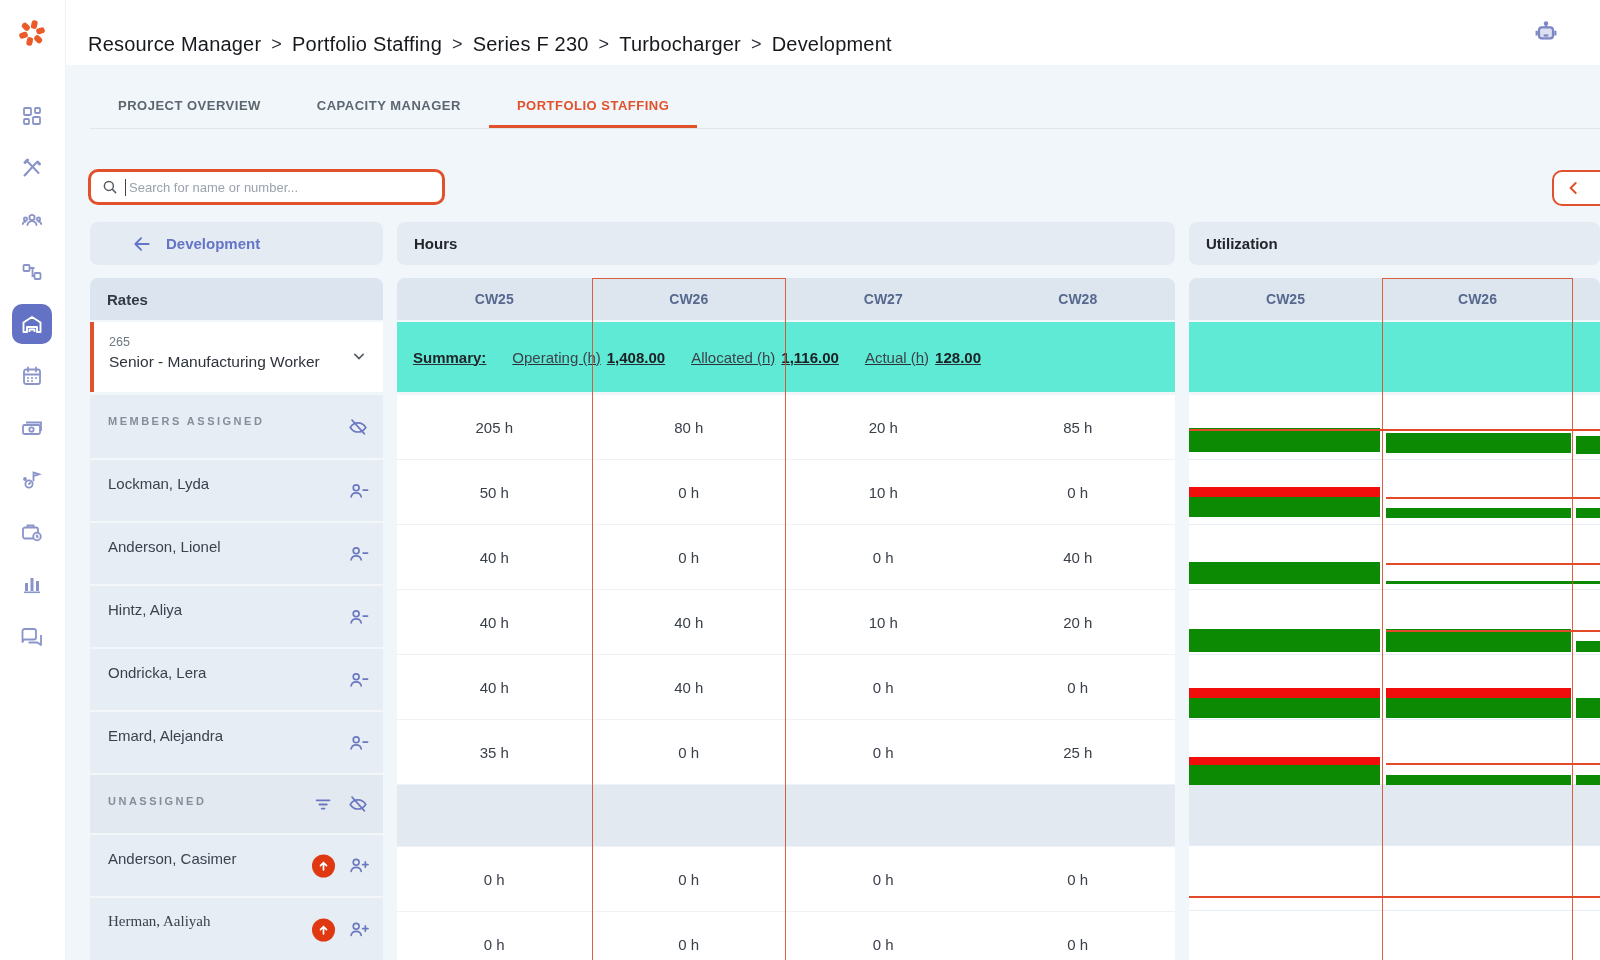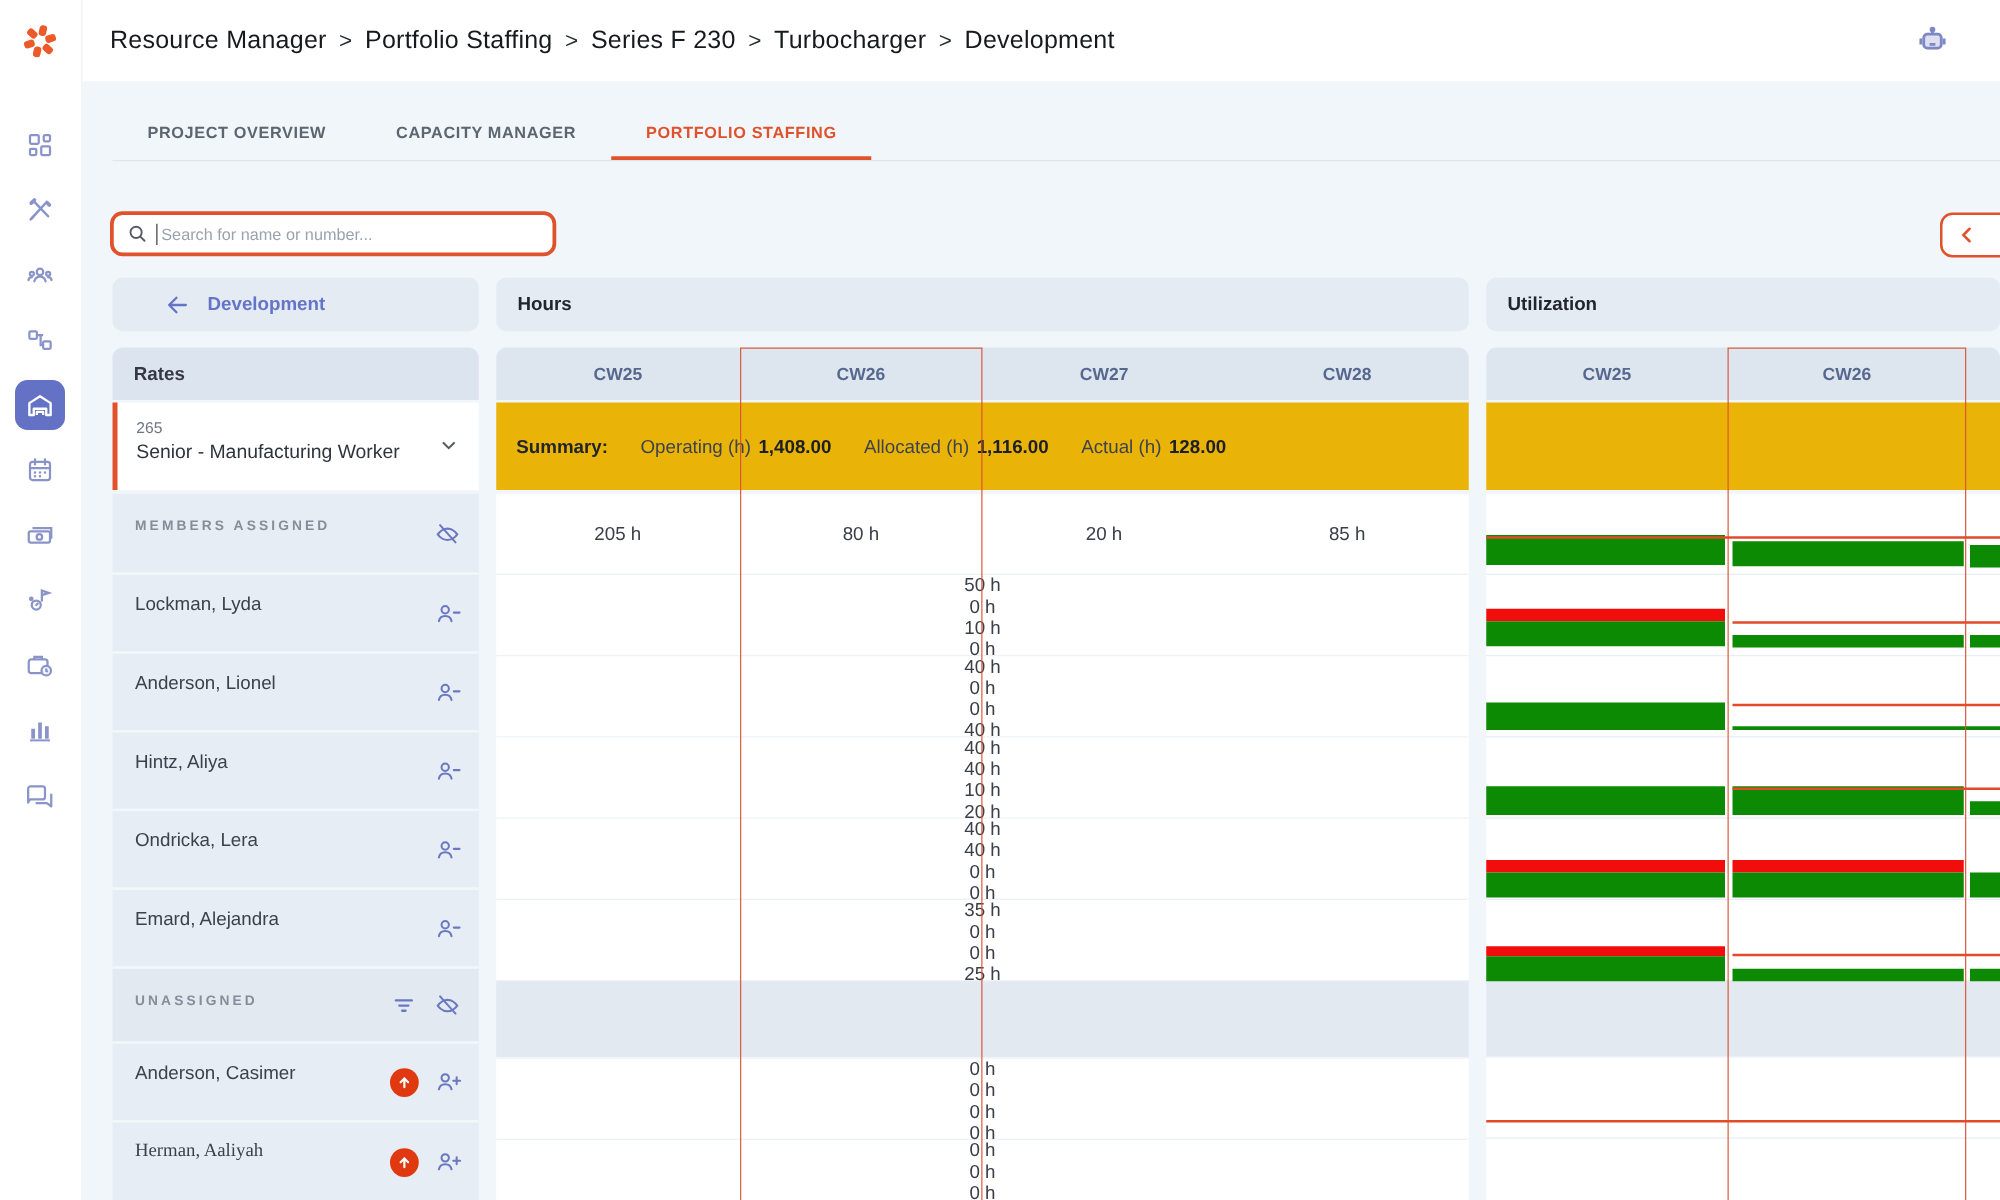--- a/index.html
+++ b/index.html
@@ -1,20 +1,20 @@
 <!DOCTYPE html>
 <html><head>
 <meta charset="utf-8">
 <style>
   html,body{margin:0;padding:0}
   body{width:1600px;height:960px;position:relative;overflow:hidden;background:#f1f6fa;
        font-family:"Liberation Sans",sans-serif;color:#2c323b;}
   
   .topbar{position:absolute;left:0;top:0;width:1600px;height:65px;background:#fff;z-index:5;}
-  .crumbs{position:absolute;left:88px;top:0;height:65px;display:flex;align-items:center;
+  .crumbs{position:absolute;left:88px;top:12px;height:65px;display:flex;align-items:center;
           font-size:20px;color:#17191e;letter-spacing:.2px;}
   .crumbs .sep{margin:0 10px;color:#2a2e35;font-size:18px;}
   .robot{position:absolute;right:40px;top:18px;}
   
   .sidebar{position:absolute;left:0;top:0;width:65px;height:960px;background:#fff;z-index:6;
            border-right:1px solid #eef1f5;}
   .logo{position:absolute;left:13px;top:14px;}
   .sitem{position:absolute;left:12px;width:40px;height:40px;display:flex;align-items:center;justify-content:center;border-radius:10px;}
   .sitem.active{background:#6372c5;}
   
@@ -33,41 +33,41 @@
                 border:2px solid #e0512c;border-radius:10px;display:flex;align-items:center;padding-left:10px;box-sizing:border-box;}
   
   .panel{position:absolute;top:222px;}
   .p-members{left:90px;width:293px;}
   .p-hours{left:397px;width:778px;}
   .p-util{left:1189px;width:411px;}
   .ptitle{position:absolute;top:0;left:0;right:0;height:43px;background:#e4ebf3;border-radius:8px;
           display:flex;align-items:center;font-size:15px;font-weight:700;color:#22262c;padding-left:17px;box-sizing:border-box;}
   .pcolhead{position:absolute;top:56px;left:0;right:0;height:42px;background:#dde6ef;border-radius:8px 8px 0 0;display:flex;}
   .pcolhead .col{flex:1;display:flex;align-items:center;justify-content:center;font-size:14px;font-weight:700;color:#57688f;}
-  .psummary{position:absolute;top:100px;left:0;right:0;height:70px;background:#eab308;}
+  .psummary{position:absolute;top:100px;left:0;right:0;height:70px;background:#5eead4;text-decoration:underline;}
   .grid{position:absolute;top:173px;left:0;right:0;}
   
   .back-title{display:flex;align-items:center;gap:14px;color:#6474c8;font-weight:700;font-size:15px;padding-left:42px;}
   .rates-head{font-size:15px;font-weight:700;color:#333a45;padding-left:17px;display:flex;align-items:center;height:100%;}
   .rate-row{position:absolute;top:100px;left:0;right:0;height:70px;background:#fff;border-left:4px solid #e0512c;box-sizing:border-box;}
   .rate-num{position:absolute;left:15px;top:13px;font-size:12.5px;color:#6e7683;}
   .rate-name{position:absolute;left:15px;top:31px;font-size:15.5px;color:#2e343d;}
   .rate-chev{position:absolute;right:14px;top:24px;}
   .mgrid .mrow{background:#e7edf4;position:relative;box-sizing:border-box;}
   .mgrid .mrow + .mrow{border-top:2px solid #f3f7fa;}
   .mrow{height:63px;}
   .mrow.h-spacer{height:60px;background:#e2e9f1;}
   .mrow.clip{height:65px;font-family:Liberation Serif, serif;}
   .sec-label{position:absolute;left:18px;top:20px;font-size:11px;font-weight:700;letter-spacing:2.5px;color:#868d99;}
   .mname{position:absolute;left:18px;top:15px;font-size:15px;color:#3b424d;}
   .rowicons{position:absolute;right:14px;top:50%;transform:translateY(-50%);display:flex;align-items:center;gap:12px;}
   .badge{width:23px;height:23px;border-radius:50%;background:#e03911;display:flex;align-items:center;justify-content:center;}
   
   .hgrid .hrow{display:flex;background:#fff;}
-  .hgrid .hrow + .hrow{border-top:1px solid #eef2f7;flex-direction:column;}
+  .hgrid .hrow + .hrow{border-top:1px solid #eef2f7;}
   .hrow{height:64px;}
   .hrow.h-spacer{height:61px;background:#e2e9f1;}
   .hcell{flex:1;display:flex;align-items:center;justify-content:center;font-size:15px;color:#3a4049;}
   .sumline{display:flex;align-items:center;height:100%;padding-left:16px;font-size:15px;color:#3c434d;gap:26px;}
   .sumline .slabel{font-weight:700;color:#22262c;}
   .sumitem{display:flex;gap:6px;align-items:center;}
   .sumitem b{color:#1c1f24;}
   
   .ugrid .urow{background:#fff;}
   .ugrid .urow + .urow{border-top:1px solid #e7eef6;}

